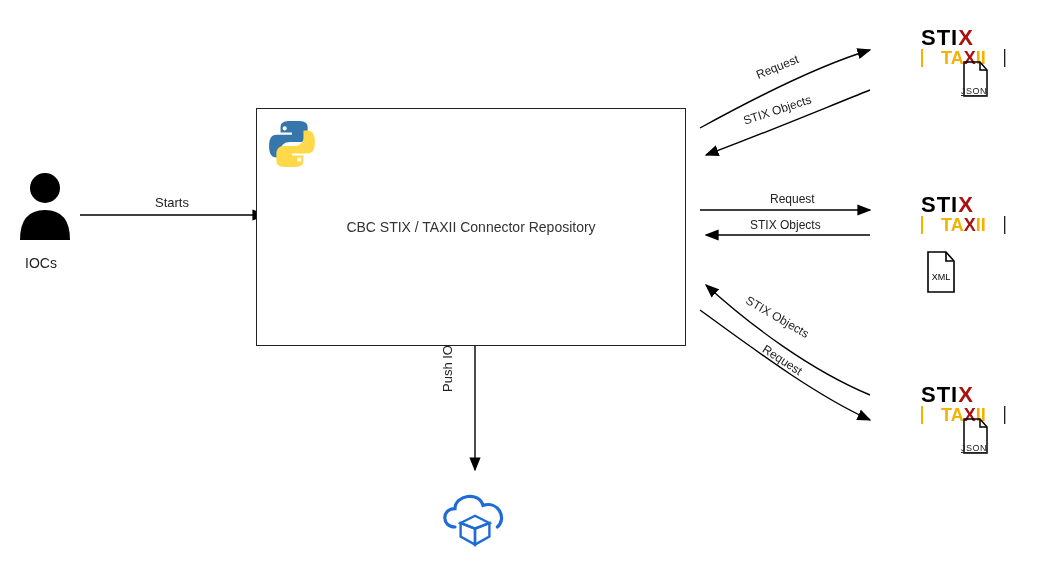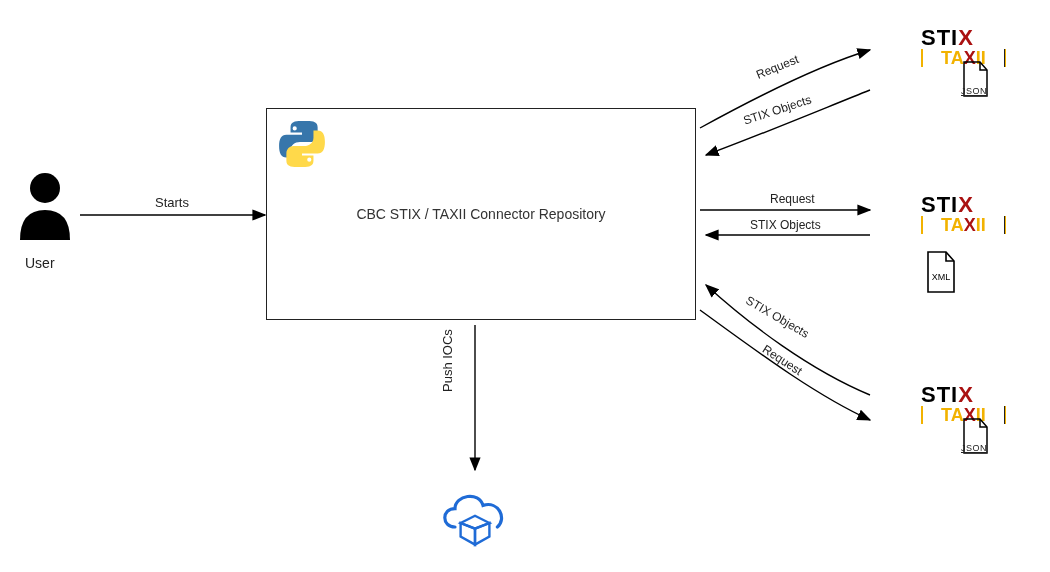--- a/index.html
+++ b/index.html
@@ -14,22 +14,22 @@
     overflow: hidden;
   }
   .stage { position: absolute; inset: 0; }
   svg.wires { position: absolute; inset: 0; width: 1050px; height: 572px; }
   .node { position: absolute; }
   .lbl { position: absolute; font-size: 13px; color: #222; white-space: nowrap; }
   .lbl-sm { font-size: 12px; }
   .center-box {
     border: 1px solid #222;
     background: #fff;
-    width: 430px; height: 212px;
-    left: 266px; top: 108px;
+    width: 430px; height: 238px;
+    left: 256px; top: 108px;
   }
   .center-title {
     position: absolute; inset: 0;
     display: flex; align-items: center; justify-content: center;
     font-size: 14px; color: #333;
   }
   .python-logo { position: absolute; left: 10px; top: 10px; width: 50px; height: 50px; }
   .user-icon { left: 15px; top: 170px; width: 60px; height: 75px; }
   .user-caption { left: 25px; top: 255px; font-size: 14px; }
   .cloud-icon { left: 435px; top: 480px; width: 80px; height: 70px; }
@@ -90,21 +90,21 @@
 
   <div class="lbl lbl-sm" style="left:742px; top:310px; transform:rotate(30deg);">STIX Objects</div>
   <div class="lbl lbl-sm" style="left:760px; top:353px; transform:rotate(33deg);">Request</div>
 
   <div class="node user-icon">
     <svg viewBox="0 0 60 75" width="60" height="75">
       <circle cx="30" cy="18" r="15" fill="#000"></circle>
       <path d="M5 70 Q5 40 30 40 Q55 40 55 70 Z" fill="#000"></path>
     </svg>
   </div>
-  <div class="lbl user-caption">User</div>
+  <div class="lbl user-caption">IOCs</div>
 
   <div class="node center-box">
     <div class="python-logo">
       <svg viewBox="0 0 48 48" width="50" height="50">
         <path fill="#3776AB" d="M23 2c-6 0-10 1-10 6v5h11v2H9c-5 0-7 4-7 11s2 11 7 11h4v-7c0-5 4-8 9-8h10c4 0 7-3 7-7V8c0-5-4-6-10-6H23zM17 7a2 2 0 1 1 0 4 2 2 0 0 1 0-4z"></path>
         <path fill="#FFD94A" d="M25 46c6 0 10-1 10-6v-5H24v-2h15c5 0 7-4 7-11s-2-11-7-11h-4v7c0 5-4 8-9 8H16c-4 0-7 3-7 7v7c0 5 4 6 10 6h6zM31 41a2 2 0 1 1 0-4 2 2 0 0 1 0 4z"></path>
       </svg>
     </div>
     <div class="center-title">CBC STIX / TAXII Connector Repository</div>
   </div>

